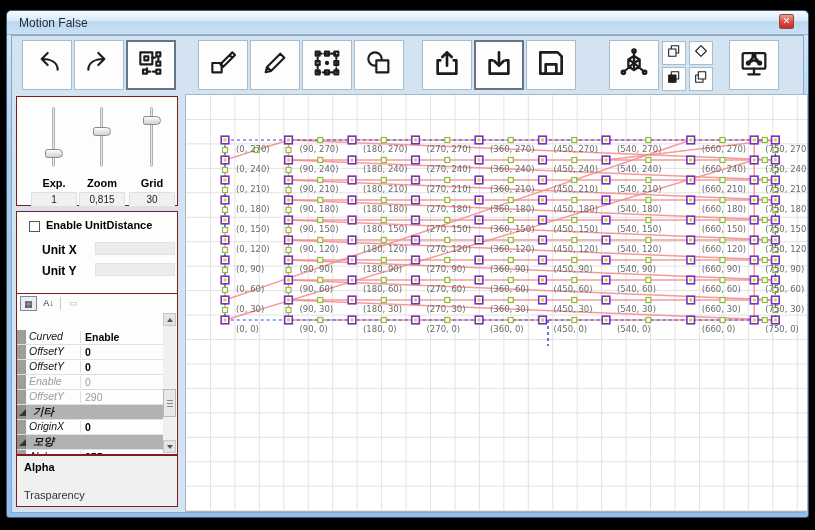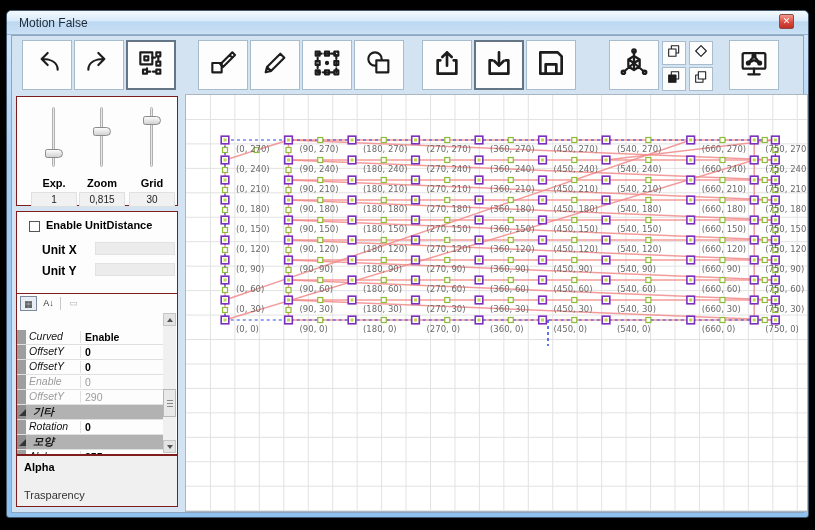--- a/index.html
+++ b/index.html
@@ -249,21 +249,21 @@
             <div class="pg-name">OffsetY</div>
             <div class="pg-val">290</div>
           </div>
           <div class="pg-row category" style="top: 92px;">
             <div class="pg-margin"></div>
             <div class="cat-arrow"></div>
             <div class="pg-name">기타</div>
           </div>
           <div class="pg-row" style="top: 107px;">
             <div class="pg-margin"></div>
-            <div class="pg-name">Rotation</div>
+            <div class="pg-name">OriginX</div>
             <div class="pg-val">0</div>
           </div>
           <div class="pg-row category" style="top: 122px;">
             <div class="pg-margin"></div>
             <div class="cat-arrow"></div>
             <div class="pg-name">모양</div>
           </div>
           <div class="pg-row" style="top: 137px;">
             <div class="pg-margin"></div>
             <div class="pg-name">Alpha</div>

